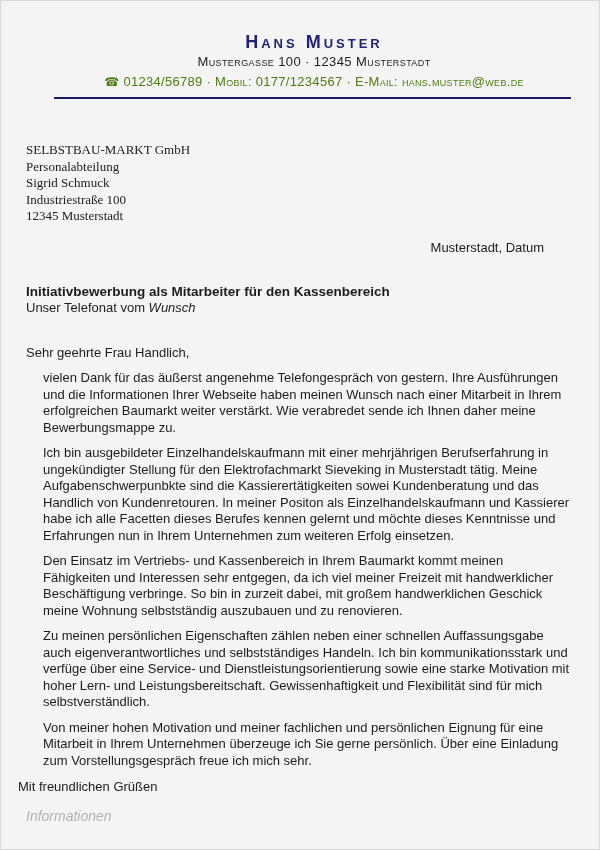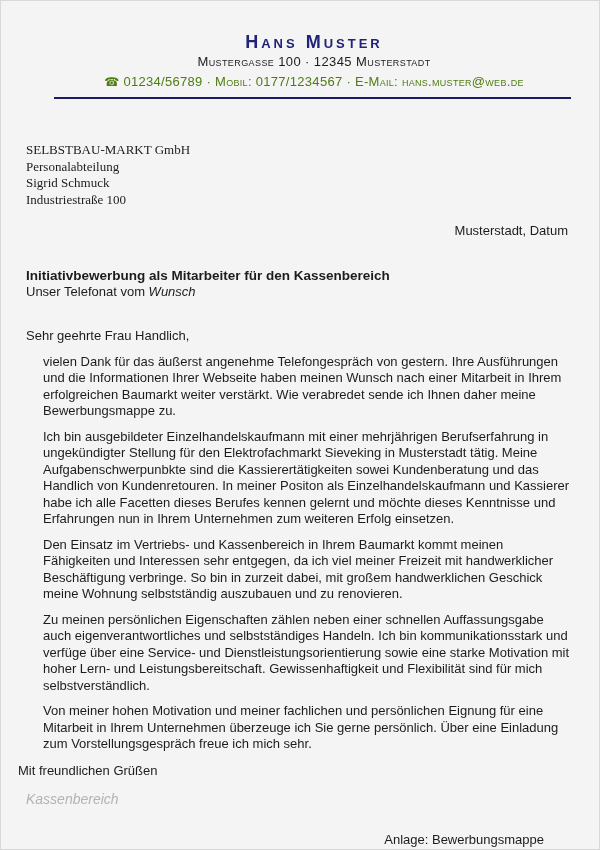--- a/index.html
+++ b/index.html
@@ -42,21 +42,21 @@
   }
   .phone-glyph { font-family: "DejaVu Sans", sans-serif; font-size: 12px; }
   .head-rule {
     height: 0;
     border: 0;
     border-top: 2px solid #1b1b66;
     margin: 3px 28px 0 25px;
   }
   
   .recipient { margin: 43px 30px 0 25px; font-size: 13px; line-height: 16.5px; font-family: Liberation Serif, serif; }
-  .dateline  { margin-top: 15px; text-align: right; padding-right: 31px;
+  .dateline  { margin-top: 15px; text-align: right; padding-right: 55px;
                font-size: 13px; line-height: 16.5px; }
   .subject   { margin: 27px 28px 0 25px; font-size: 13px; line-height: 16.5px; }
   .subject-title { font-weight: bold; font-size: 13.5px; line-height: 17px; }
   .subject-ref em { font-style: italic; }
   .salutation { margin: 28px 28px 0 25px; font-size: 13px; line-height: 16.5px; }
   .body-par { margin: 9px 28px 0 42px; font-size: 13px; line-height: 16.5px; }
   .closing  { margin: 10px 28px 0 17px; font-size: 13px; line-height: 16.5px; }
   .signature {
     margin: 12px 28px 0 25px;
     font-size: 14px; line-height: 17px;
@@ -79,36 +79,37 @@
     <div class="sender-address">Mustergasse 100 · 12345 Musterstadt</div>
     <div class="sender-contact"><span class="phone-glyph">☎</span>&nbsp;<span>01234/56789 · Mobil: 0177/1234567 · E-Mail: hans.muster@web.de</span></div>
     <hr class="head-rule">
   </div>
 
   <div class="recipient">
     <div>SELBSTBAU-MARKT GmbH</div>
     <div>Personalabteilung</div>
     <div>Sigrid Schmuck</div>
     <div>Industriestraße 100</div>
+    <div>12345 Musterstadt</div>
   </div>
 
   <div class="dateline">Musterstadt, Datum</div>
 
   <div class="subject">
     <div class="subject-title">Initiativbewerbung als Mitarbeiter für den Kassenbereich</div>
     <div class="subject-ref"><span>Unser Telefonat vom </span><em>Wunsch</em></div>
   </div>
 
   <div class="salutation">Sehr geehrte Frau Handlich,</div>
 
   <p class="body-par">vielen Dank für das äußerst angenehme Telefongespräch von gestern. Ihre Ausführungen und die Informationen Ihrer Webseite haben meinen Wunsch nach einer Mitarbeit in Ihrem erfolgreichen Baumarkt weiter verstärkt. Wie verabredet sende ich Ihnen daher meine Bewerbungsmappe zu.</p>
   <p class="body-par">Ich bin ausgebildeter Einzelhandelskaufmann mit einer mehrjährigen Berufserfahrung in ungekündigter Stellung für den Elektrofachmarkt Sieveking in Musterstadt tätig. Meine Aufgabenschwerpunbkte sind die Kassierertätigkeiten sowei Kundenberatung und das Handlich von Kundenretouren. In meiner Positon als Einzelhandelskaufmann und Kassierer habe ich alle Facetten dieses Berufes kennen gelernt und möchte dieses Kenntnisse und Erfahrungen nun in Ihrem Unternehmen zum weiteren Erfolg einsetzen.</p>
   <p class="body-par">Den Einsatz im Vertriebs- und Kassenbereich in Ihrem Baumarkt kommt meinen Fähigkeiten und Interessen sehr entgegen, da ich viel meiner Freizeit mit handwerklicher Beschäftigung verbringe. So bin in zurzeit dabei, mit großem handwerklichen Geschick meine Wohnung selbstständig auszubauen und zu renovieren.</p>
   <p class="body-par">Zu meinen persönlichen Eigenschaften zählen neben einer schnellen Auffassungsgabe auch eigenverantwortliches und selbstständiges Handeln. Ich bin kommunikationsstark und verfüge über eine Service- und Dienstleistungsorientierung sowie eine starke Motivation mit hoher Lern- und Leistungsbereitschaft. Gewissenhaftigkeit und Flexibilität sind für mich selbstverständlich.</p>
   <p class="body-par">Von meiner hohen Motivation und meiner fachlichen und persönlichen Eignung für eine Mitarbeit in Ihrem Unternehmen überzeuge ich Sie gerne persönlich. Über eine Einladung zum Vorstellungsgespräch freue ich mich sehr.</p>
 
   <div class="closing">Mit freundlichen Grüßen</div>
 
-  <div class="signature">Kassenbereich</div>
+  <div class="signature">Informationen</div>
 
   <div class="enclosure">Anlage: Bewerbungsmappe</div>
 
 </div>
 
 </body></html>

